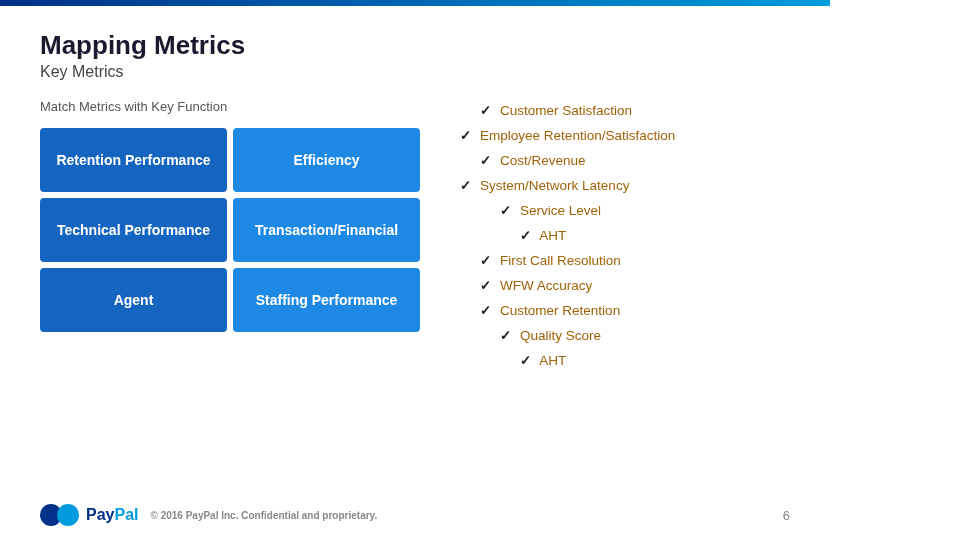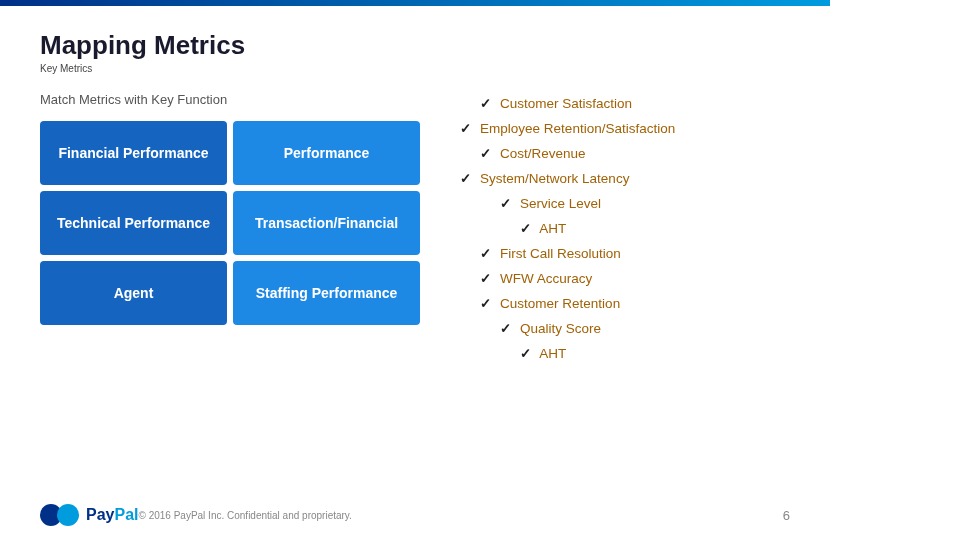--- a/index.html
+++ b/index.html
@@ -24,21 +24,21 @@
     }
 
     .main-title {
       font-size: 26px;
       font-weight: bold;
       color: #1a1a2e;
       line-height: 1.2;
     }
 
     .sub-title {
-      font-size: 10px;
+      font-size: 16px;
       color: #444;
       margin-top: 2px;
     }
 
     .content-area {
       display: flex;
       margin-top: 18px;
       gap: 20px;
     }
 
@@ -154,21 +154,22 @@
       margin-left: 4px;
     }
 
     .pp-text span {
       color: #009cde;
     }
 
     .footer-copy {
       font-size: 10px;
       color: #888;
-      margin-left: 0;
+      margin-left: 12px;
+      font-weight: bold;
     }
 
     .footer-page {
       font-size: 13px;
       color: #888;
     }
 
     .top-bar {
       position: absolute;
       top: 0;
@@ -189,24 +190,24 @@
     <div class="sub-title">Key Metrics</div>
   </div>
 
   <div class="content-area">
 
     <div class="left-section">
       <div class="match-label">Match Metrics with Key Function</div>
 
       <div class="grid-table">
         <div class="grid-cell cell-blue-dark">
-          <span>Financial Performance</span>
+          <span>Retention Performance</span>
         </div>
         <div class="grid-cell cell-blue-mid">
-          <span>Performance</span>
+          <span>Efficiency</span>
         </div>
         <div class="grid-cell cell-blue-dark">
           <span>Technical Performance</span>
         </div>
         <div class="grid-cell cell-blue-mid">
           <span>Transaction/Financial</span>
         </div>
         <div class="grid-cell cell-blue-dark">
           <span>Agent</span>
         </div>

